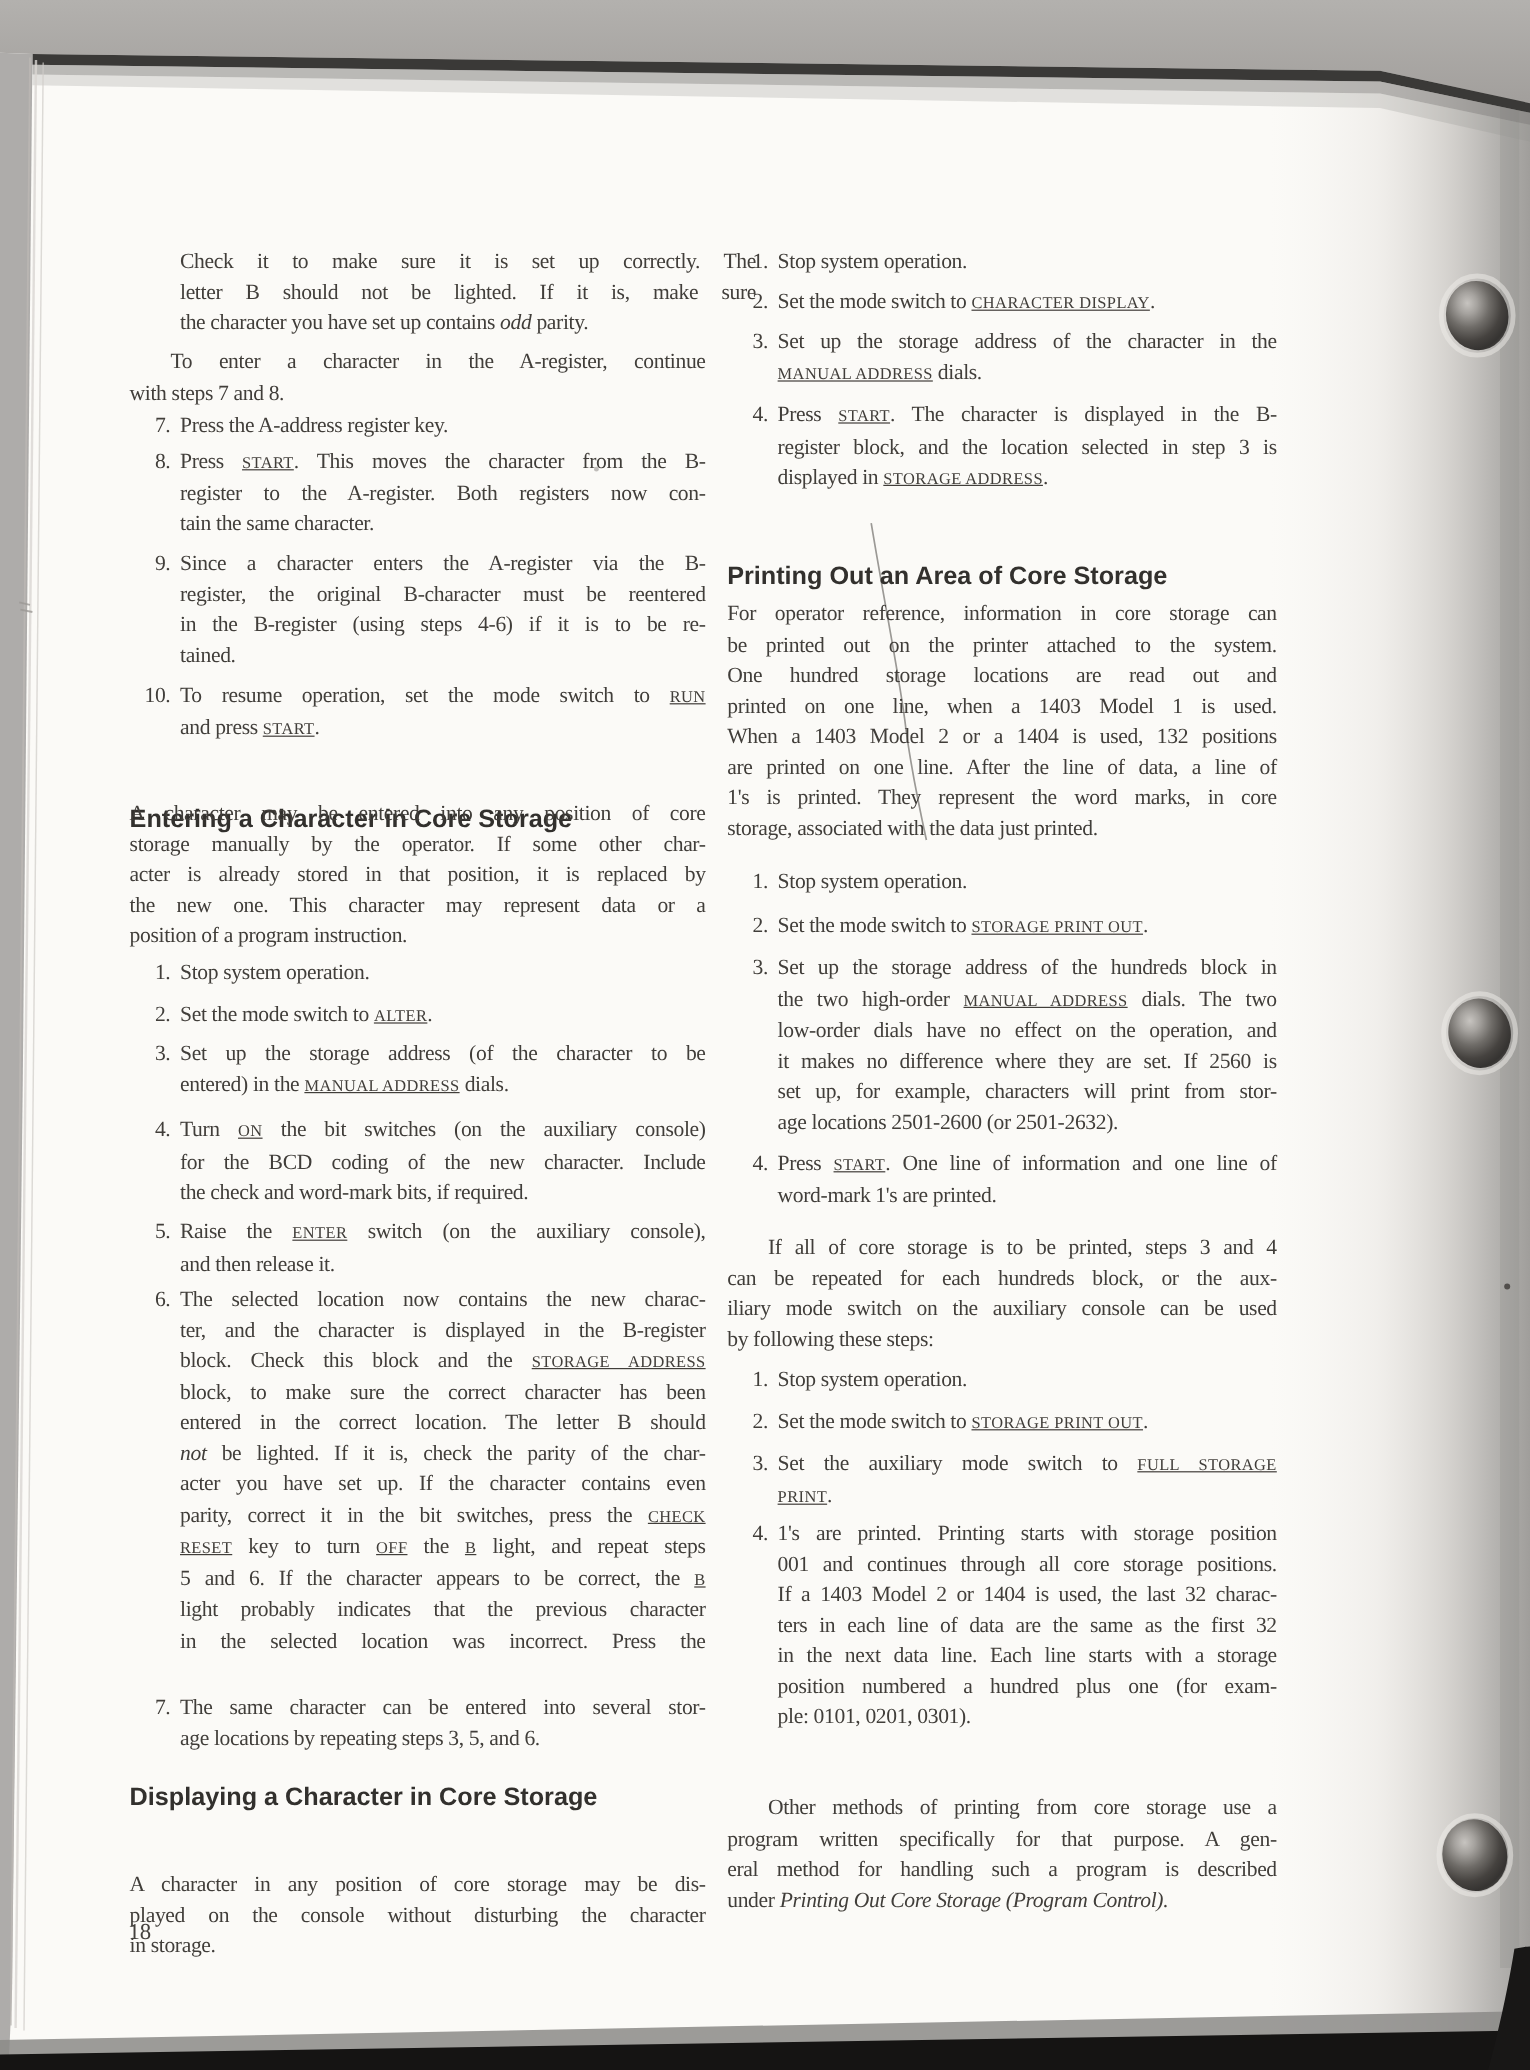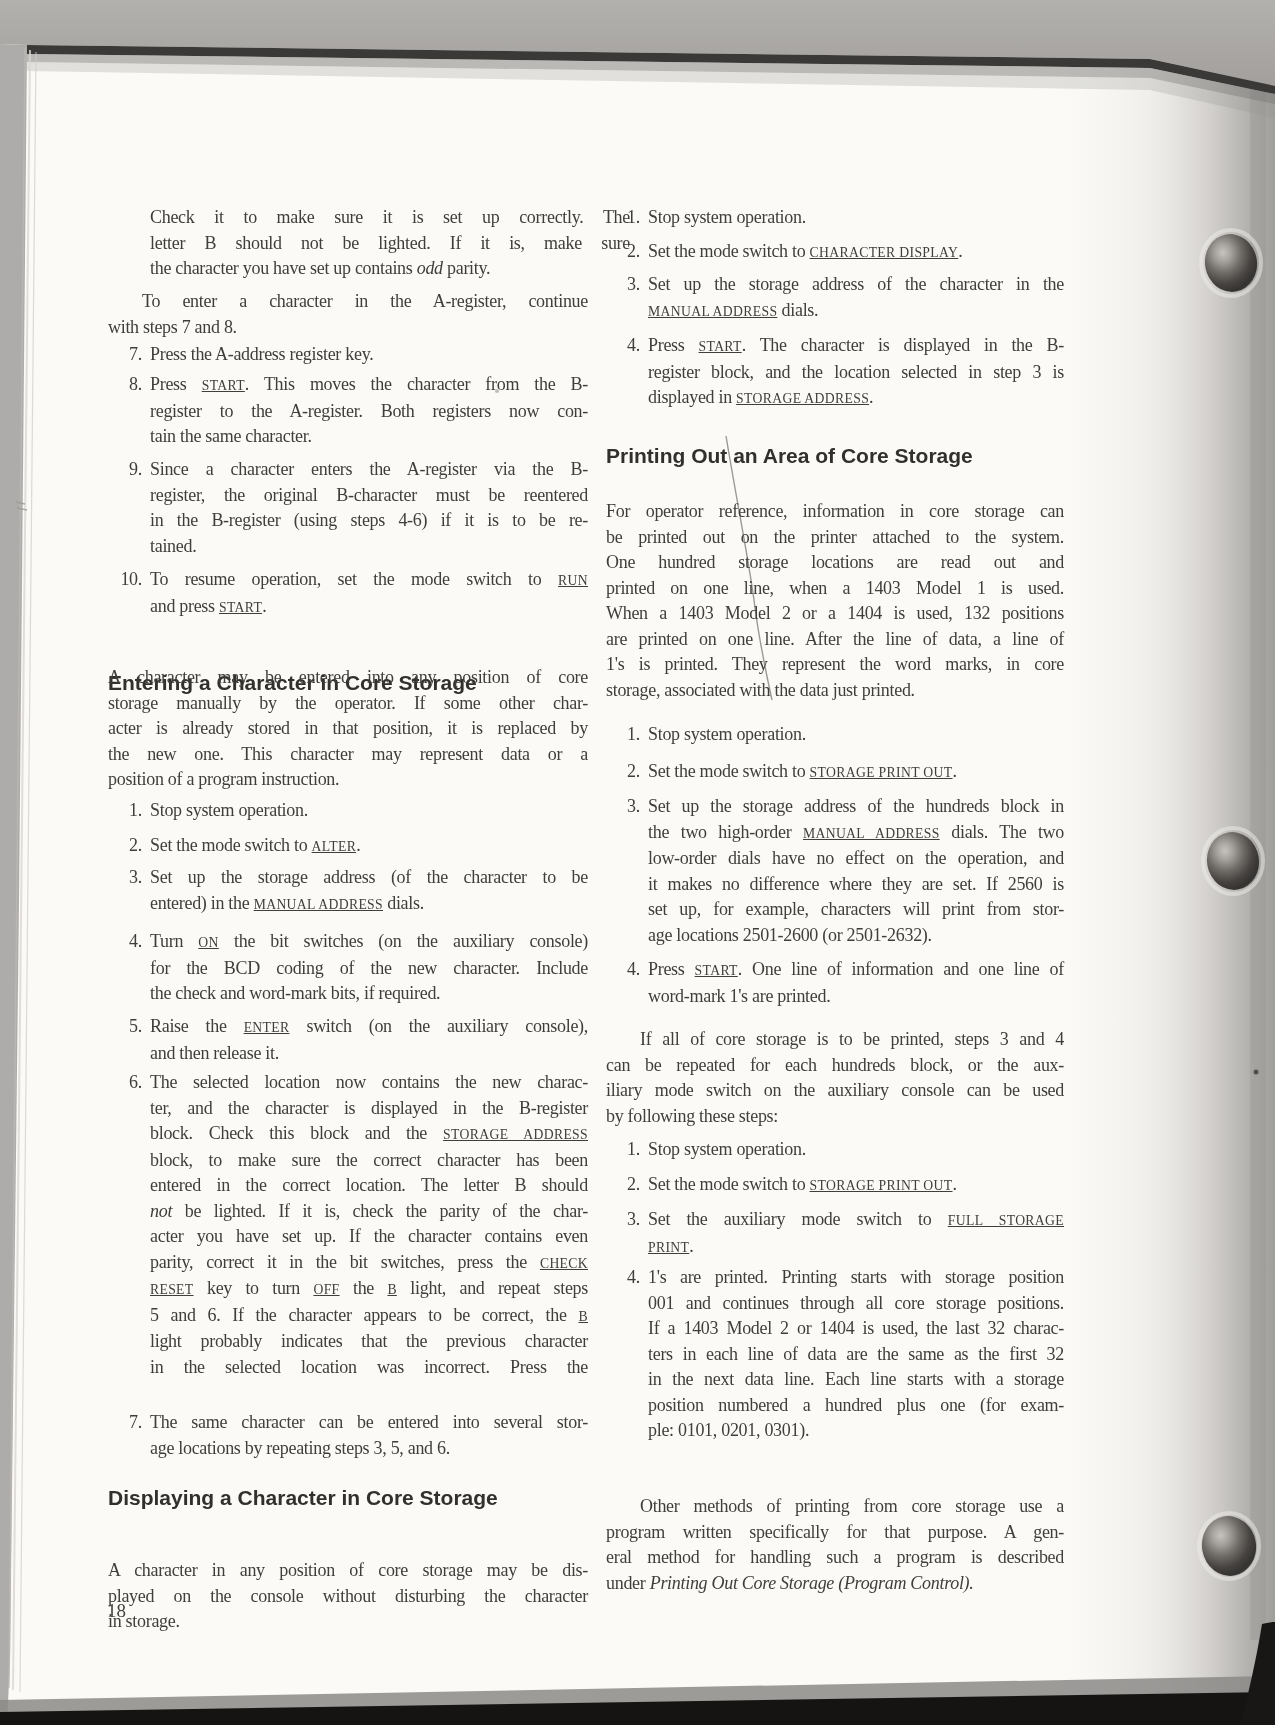--- a/index.html
+++ b/index.html
@@ -216,21 +216,21 @@
           </div>
         </div>
         <div class="blk col-right item" style="top: 333px;">
           <div class="num">4.</div>
           <div class="itext">
             <div class="line">Press <span class="sc">start</span>. The character is displayed in the B-</div>
             <div class="line">register block, and the location selected in step 3 is</div>
             <div class="line last">displayed in <span class="sc">storage address</span>.</div>
           </div>
         </div>
-        <div class="blk col-right heading" style="top: 443px;">Printing Out an Area of Core Storage</div>
+        <div class="blk col-right heading" style="top: 468px;">Printing Out an Area of Core Storage</div>
         <div class="blk col-right para" style="top: 499px;">
           <div class="line">For operator reference, information in core storage can</div>
           <div class="line">be printed out on the printer attached to the system.</div>
           <div class="line">One hundred storage locations are read out and</div>
           <div class="line">printed on one line, when a 1403 Model 1 is used.</div>
           <div class="line">When a 1403 Model 2 or a 1404 is used, 132 positions</div>
           <div class="line">are printed on one line. After the line of data, a line of</div>
           <div class="line">1's is printed. They represent the word marks, in core</div>
           <div class="line last">storage, associated with the data just printed.</div>
         </div>

